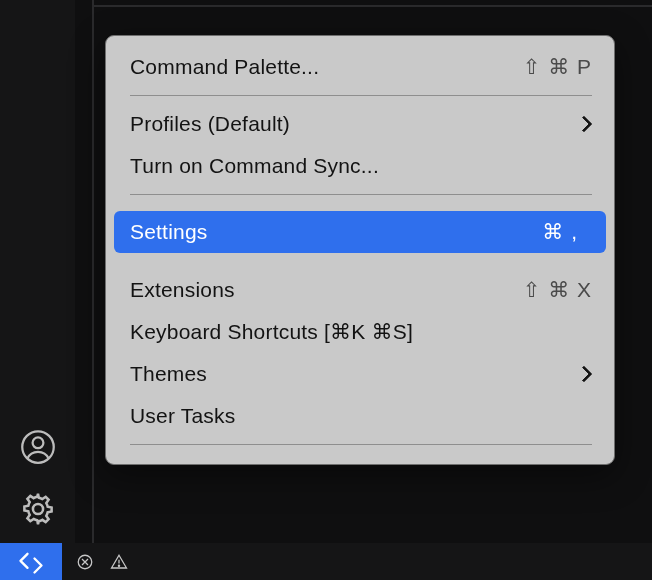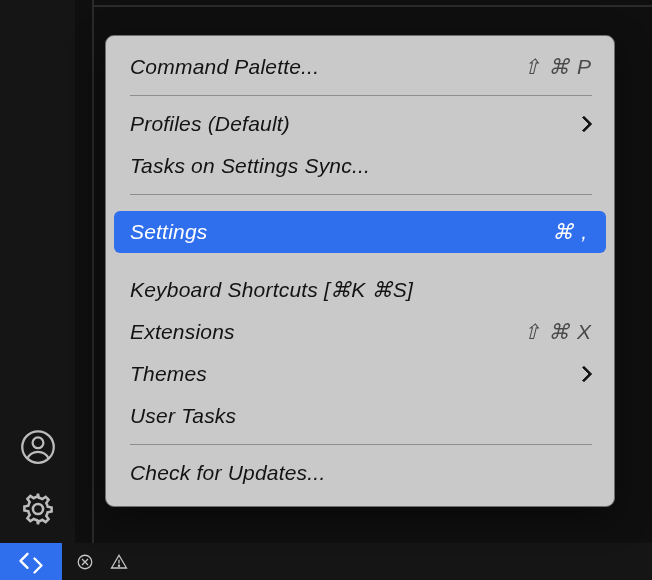--- a/index.html
+++ b/index.html
@@ -11,21 +11,20 @@
       overflow: hidden;
       position: relative;
     }
     .frame {
       position: absolute;
       top: 0;
       left: 0;
       width: 652px;
       height: 580px;
       background: #0f0f10;
-      font-style: italic;
     }
     .activity-bar {
       position: absolute;
       left: 0;
       top: 0;
       width: 75px;
       height: 100%;
       background: #151516;
       display: flex;
       flex-direction: column;
@@ -103,21 +102,21 @@
       padding: 0 22px 0 24px;
       font-size: 21px;
       color: #131313;
       letter-spacing: .2px;
     }
     .menu-item.selected {
       background: #2f6fed;
       color: #ffffff;
       border-radius: 6px;
       margin: 16px 8px;
-      padding: 0 18px 0 16px;
+      padding: 0 28px 0 16px;
       gap: 12px;
     }
     .menu-item.selected .shortcut { color: #ffffff; }
     .shortcut {
       color: #4a4a4a;
       font-size: 21px;
       display: flex;
       align-items: center;
       gap: 2px;
       letter-spacing: 1px;
@@ -195,56 +194,52 @@
     <div class="divider"></div>
 
     <div class="menu-item">
       <span class="item-label">Profiles (Default)</span>
       <span>
           <div class="chevron-right"></div>
         </span>
     </div>
 
     <div class="menu-item">
-      <span class="item-label">Tasks on Settings Sync...</span>
+      <span class="item-label">Turn on Command Sync...</span>
       <span></span>
     </div>
 
     <div class="divider"></div>
 
     <div class="menu-item selected">
       <span class="item-label">Settings</span>
       <span class="shortcut">⌘ ,</span>
     </div>
 
     <div class="menu-item">
+      <span class="item-label">Extensions</span>
+      <span class="shortcut">⇧ ⌘ X</span>
+    </div>
+
+    <div class="menu-item">
       <span class="item-label">Keyboard Shortcuts [⌘K ⌘S]</span>
       <span></span>
-    </div>
-
-    <div class="menu-item">
-      <span class="item-label">Extensions</span>
-      <span class="shortcut">⇧ ⌘ X</span>
     </div>
 
 
     <div class="menu-item">
       <span class="item-label">Themes</span>
       <span>
           <div class="chevron-right"></div>
         </span>
     </div>
 
     <div class="menu-item">
       <span class="item-label">User Tasks</span>
       <span></span>
     </div>
 
     <div class="divider"></div>
 
-    <div class="menu-item">
-      <span class="item-label">Check for Updates...</span>
-      <span></span>
-    </div>
 
   </div>
 
 </div>
 
 </body></html>

